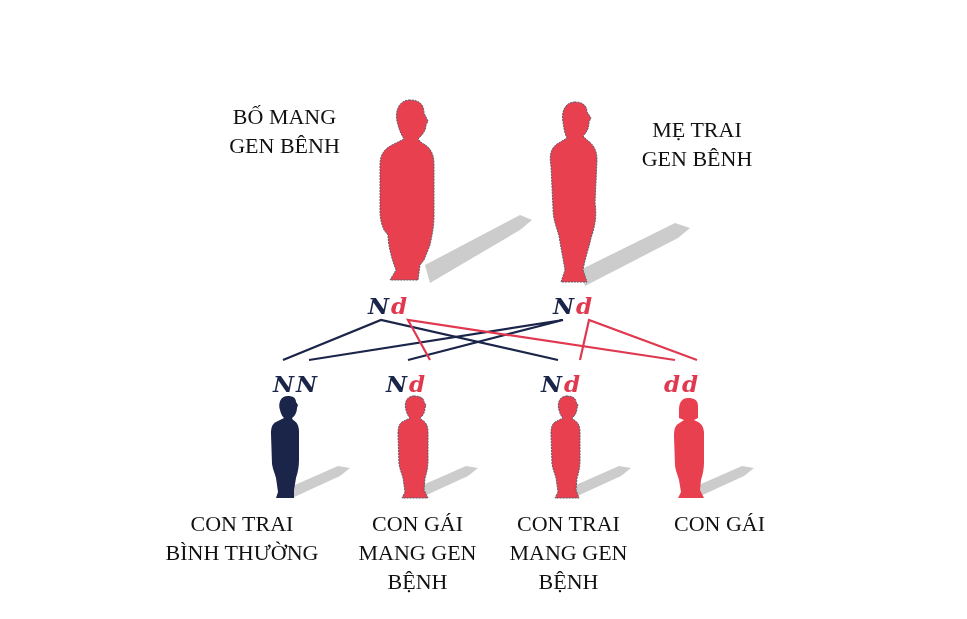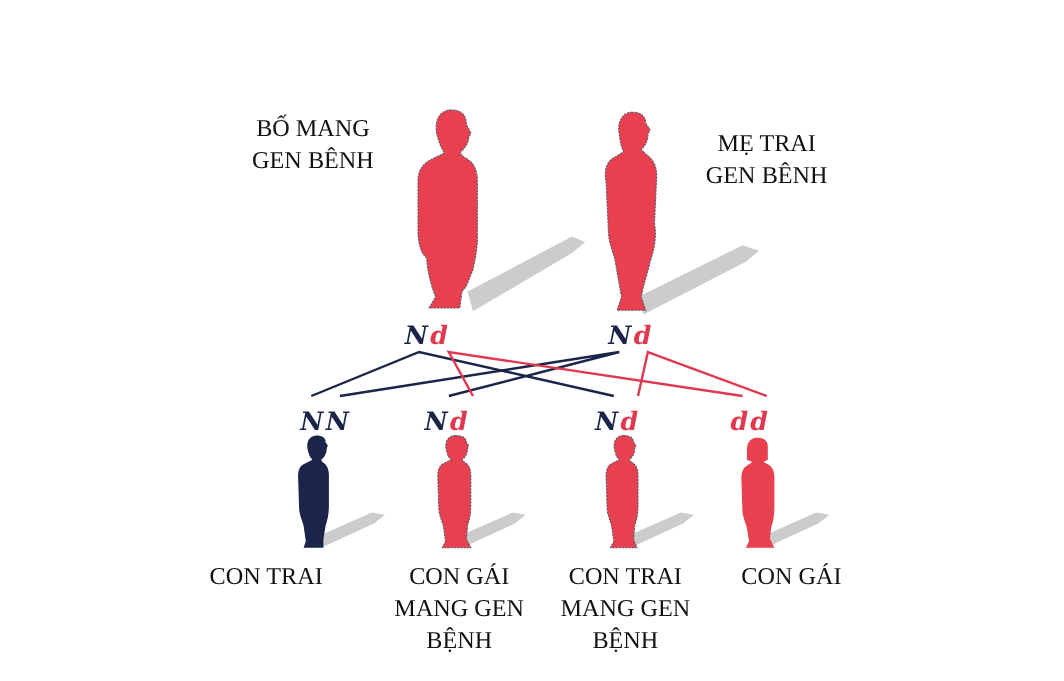--- a/index.html
+++ b/index.html
@@ -81,20 +81,21 @@
   <path d="M18 2 C10 2 8 10 10 16 C11 20 12 22 14 24 L6 28 C3 30 2 34 2 40 L3 70 C4 76 6 80 7 84 L9 98 L6 104 L30 104 L27 96 L28 84 C30 78 31 72 31 66 L31 38 C31 32 29 28 25 26 L23 24 C26 22 28 18 28 14 L29 11 L27 8 C27 4 23 2 18 2 Z" fill="#e8404f" stroke="#5a5a6a" stroke-width="1" stroke-dasharray="2,1"></path>
 </svg>
 
 <svg class="figure" style="left:672px; top:396px;" width="90" height="104" viewBox="0 0 90 104">
   <path d="M20 92 L70 70 L82 72 L72 80 L24 102 Z" fill="#cccccc"></path>
   <path d="M16 2 C9 2 7 8 7 14 L7 22 L12 24 L6 28 C3 30 2 34 2 40 L3 70 C4 76 6 80 7 84 L9 96 L6 102 L32 102 L28 94 L29 84 C31 78 32 72 32 66 L32 38 C32 32 30 28 26 26 L22 24 L26 22 L26 10 C26 4 22 2 16 2 Z" fill="#e8404f"></path>
 </svg>
 
 <div class="label" style="left:152px; top:509px; width:180px;">
   <div>CON TRAI</div>
+  <div>BÌNH THƯỜNG</div>
   <div></div>
 </div>
 <div class="label" style="left:345px; top:509px; width:145px;">
   <div>CON GÁI</div>
   <div>MANG GEN</div>
   <div>BỆNH</div>
 </div>
 <div class="label" style="left:496px; top:509px; width:145px;">
   <div>CON TRAI</div>
   <div>MANG GEN</div>

